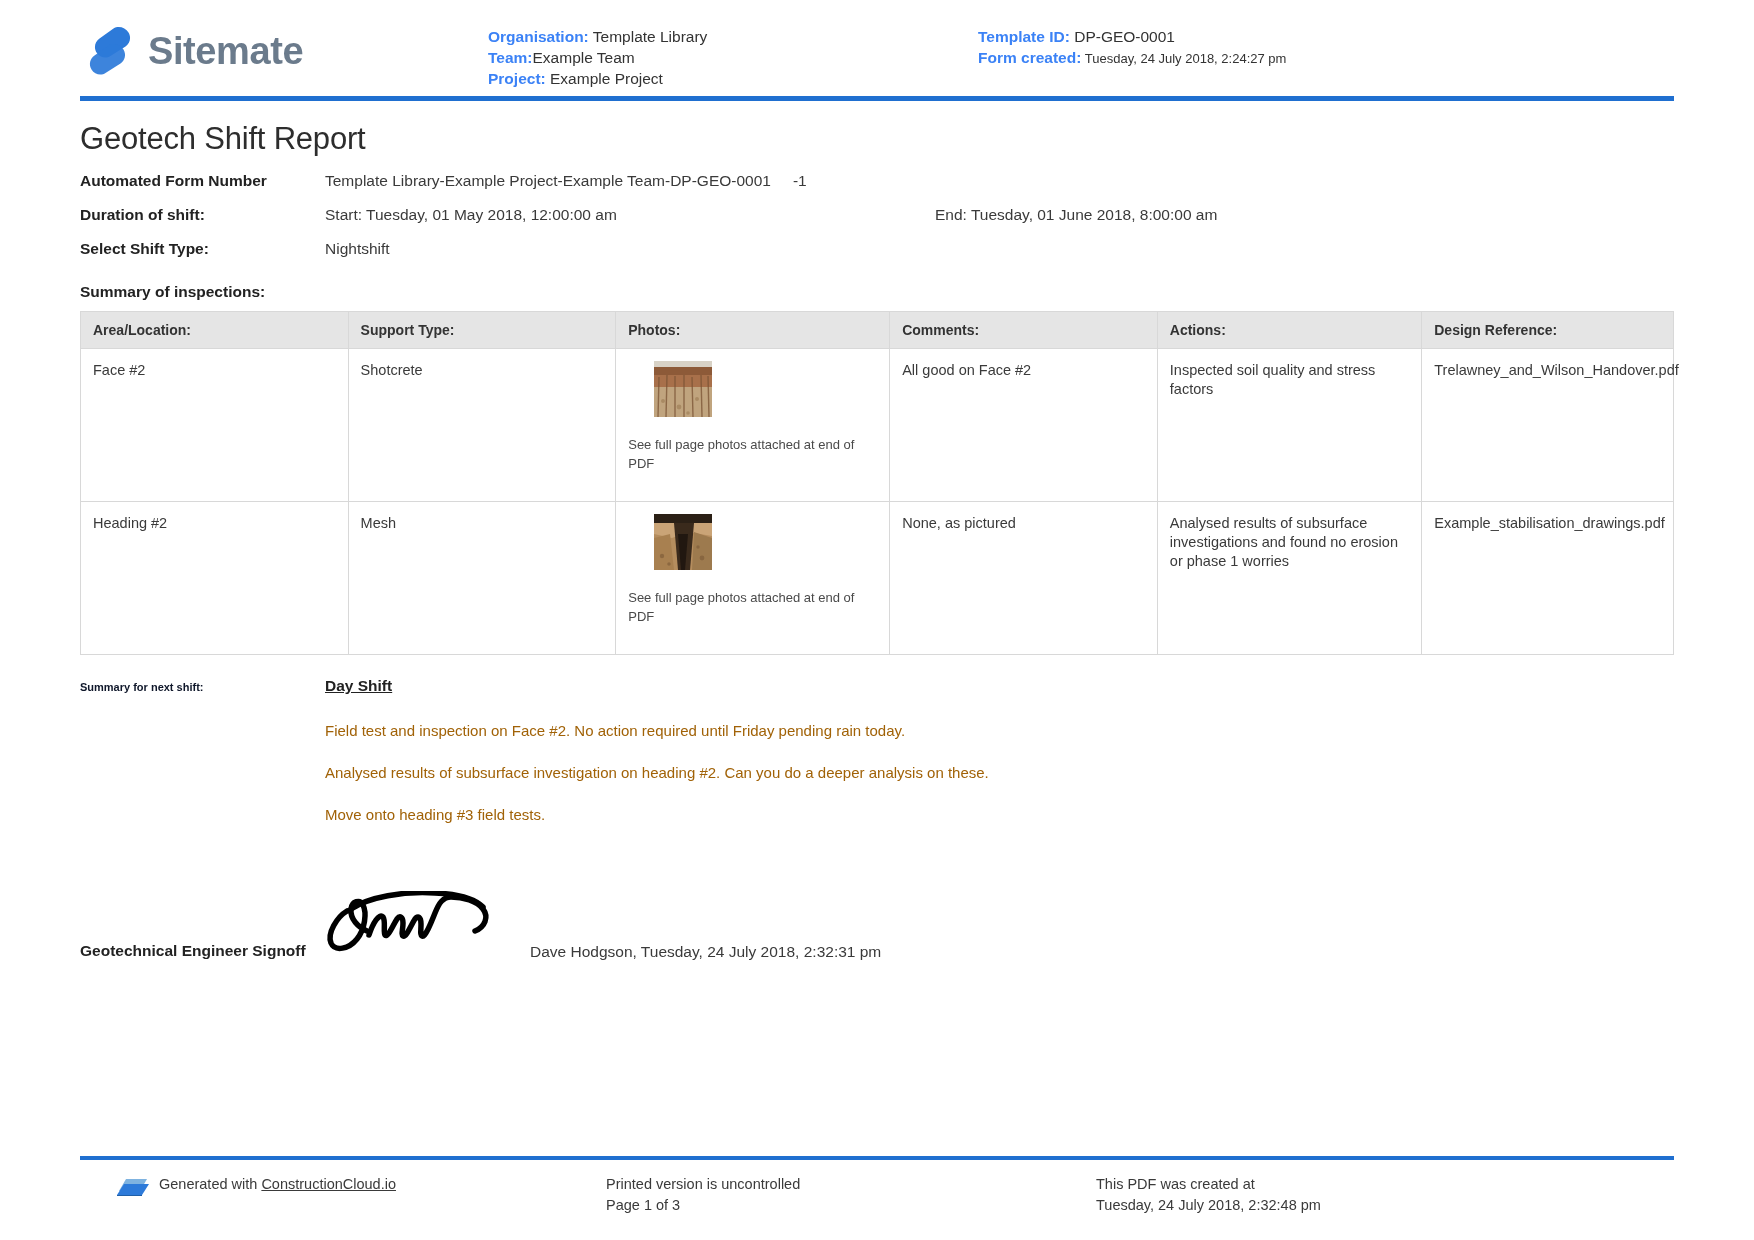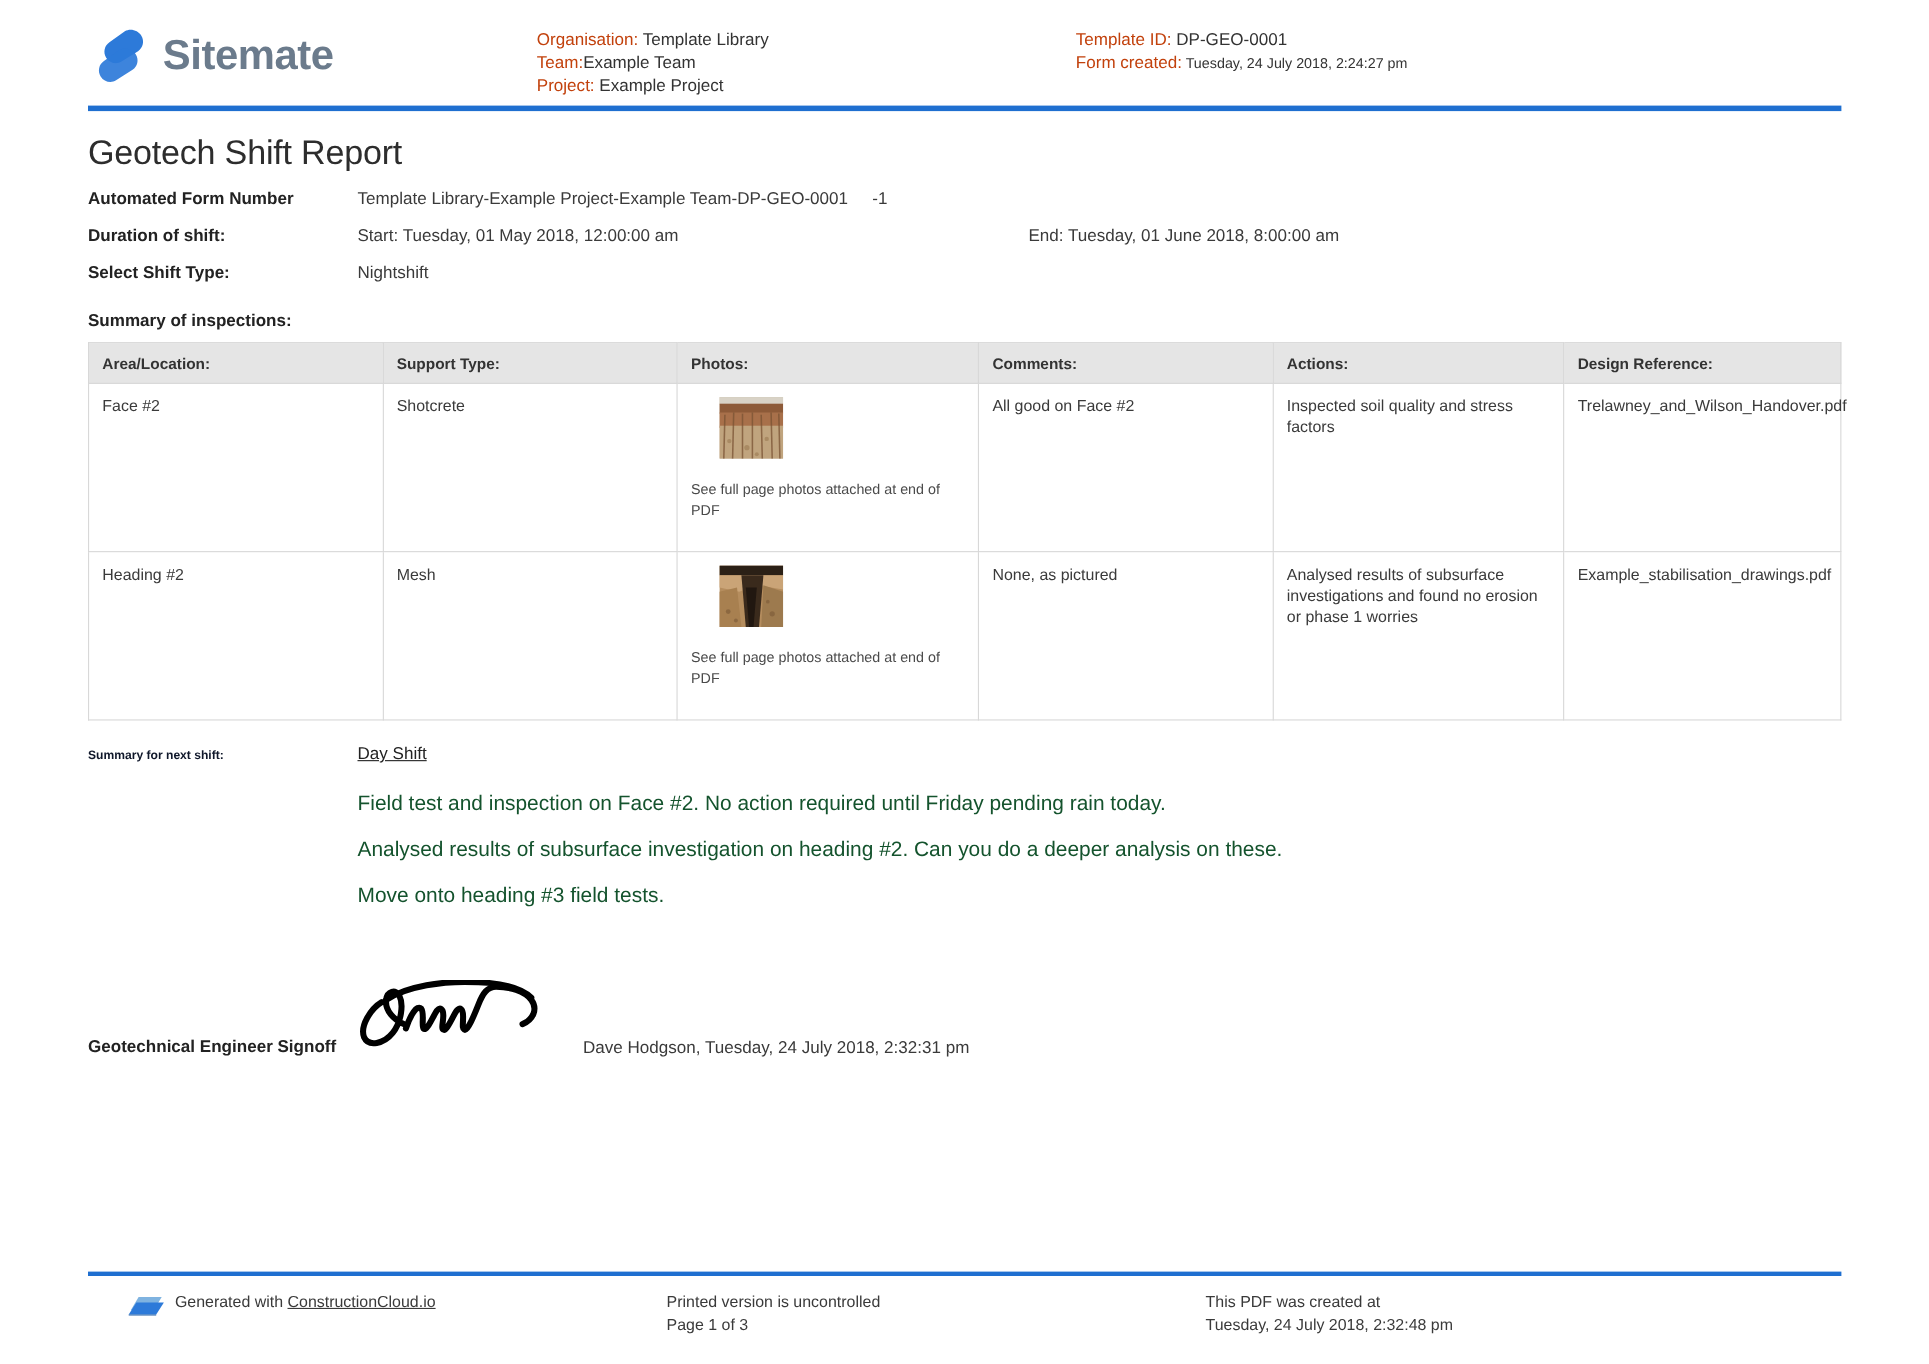--- a/index.html
+++ b/index.html
@@ -59,22 +59,22 @@
     padding-top: 8px;
     padding-left: 10px;
   }
   .meta-line {
     font-size: 15.5px;
     line-height: 21px;
     color: #333333;
     white-space: nowrap;
   }
   .meta-line b {
-    font-weight: normal;
-    color: #c2410c;
+    font-weight: bold;
+    color: #3b82f6;
   }
   .meta-line.small {
     font-size: 13px;
   }
   .meta-line.small b {
     font-size: 15.5px;
   }
   .rule-blue {
     height: 5px;
     background: #1f6fd0;
@@ -178,28 +178,28 @@
   .summary-label {
     flex: 0 0 245px;
     font-size: 11px;
     font-weight: bold;
     color: #0f172a;
     line-height: 20px;
   }
   .summary-body { flex: 1 1 auto; }
   .summary-heading {
     font-size: 15.5px;
-    font-weight: normal;
+    font-weight: bold;
     color: #222222;
     text-decoration: underline;
     margin-bottom: 26px;
   }
   .summary-para {
-    font-size: 19px;
-    color: #14532d;
+    font-size: 15px;
+    color: #a16207;
     line-height: 20px;
     margin-bottom: 22px;
   }
 
   
   .signoff {
     display: flex;
     align-items: flex-end;
     margin-top: 42px;
   }

